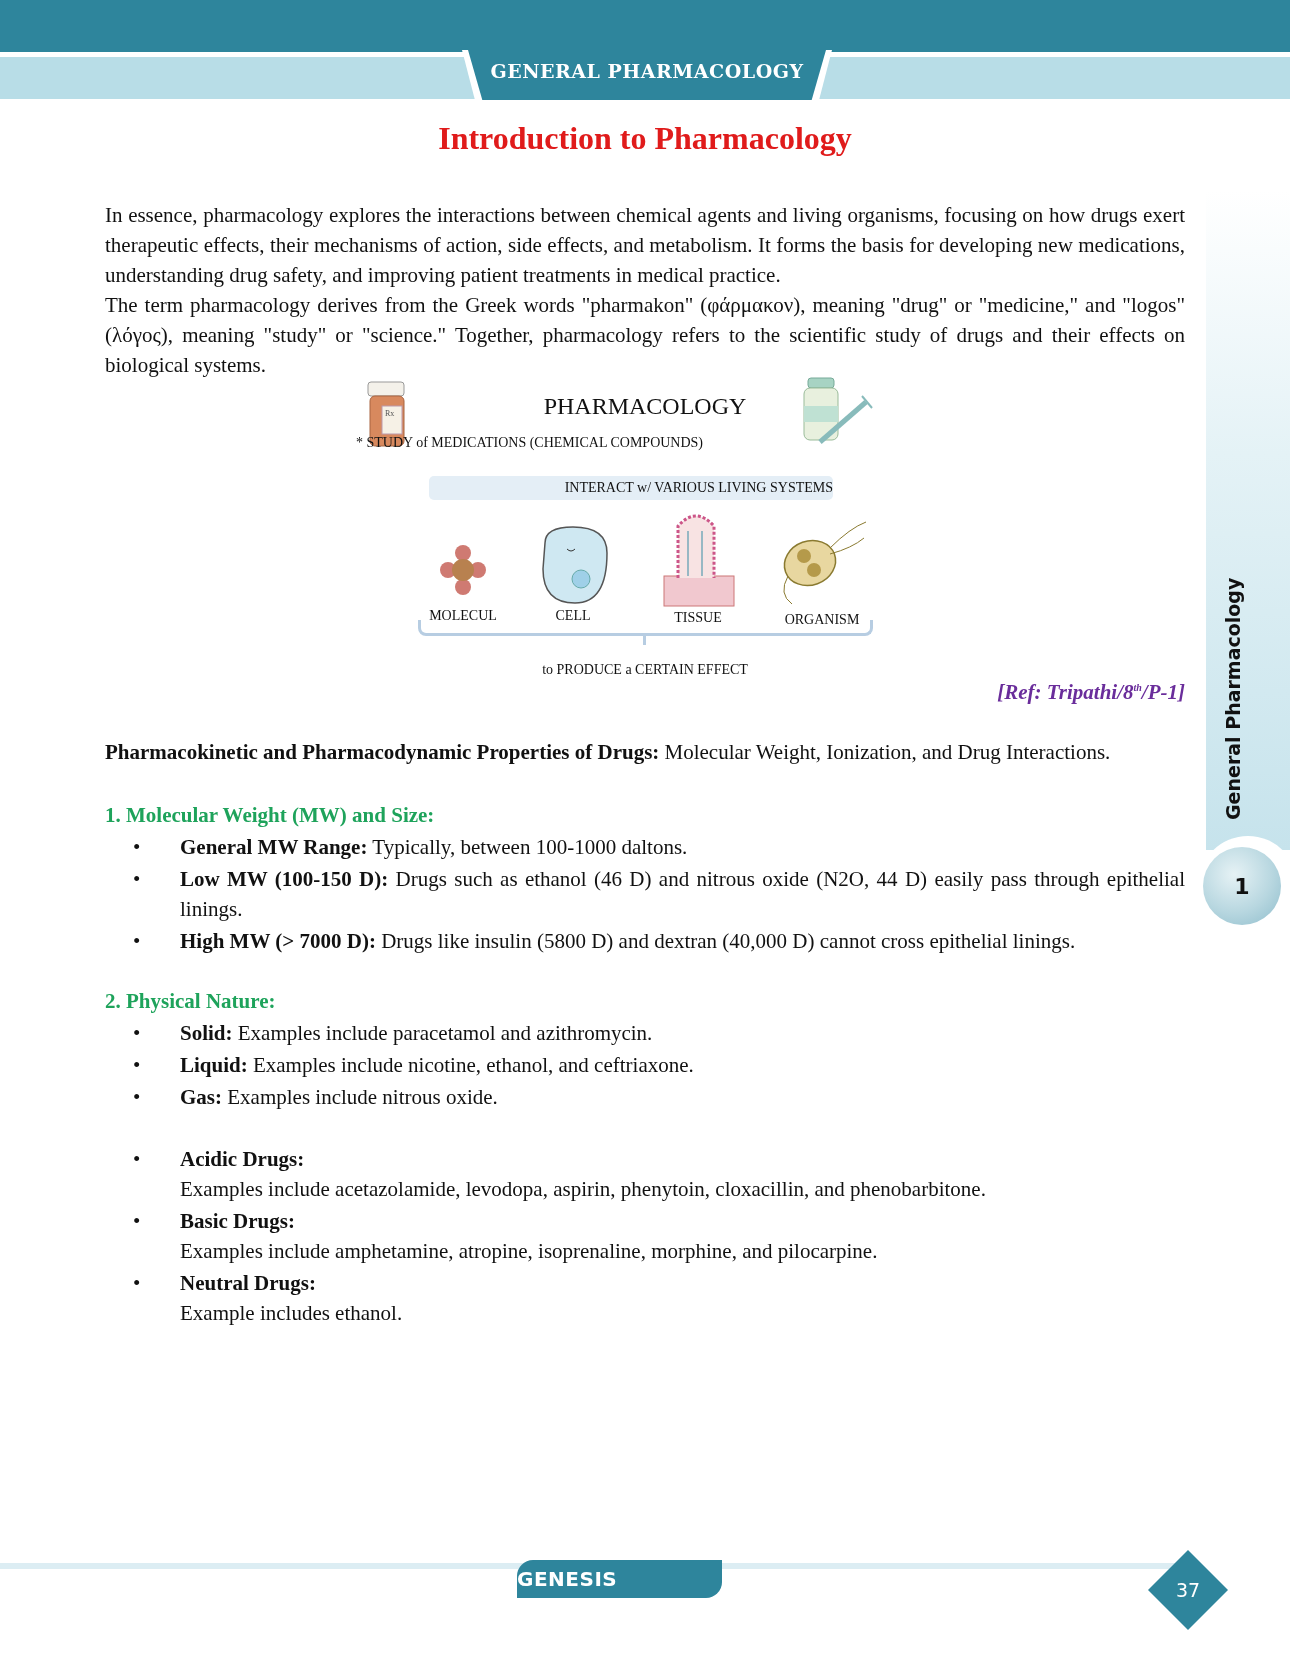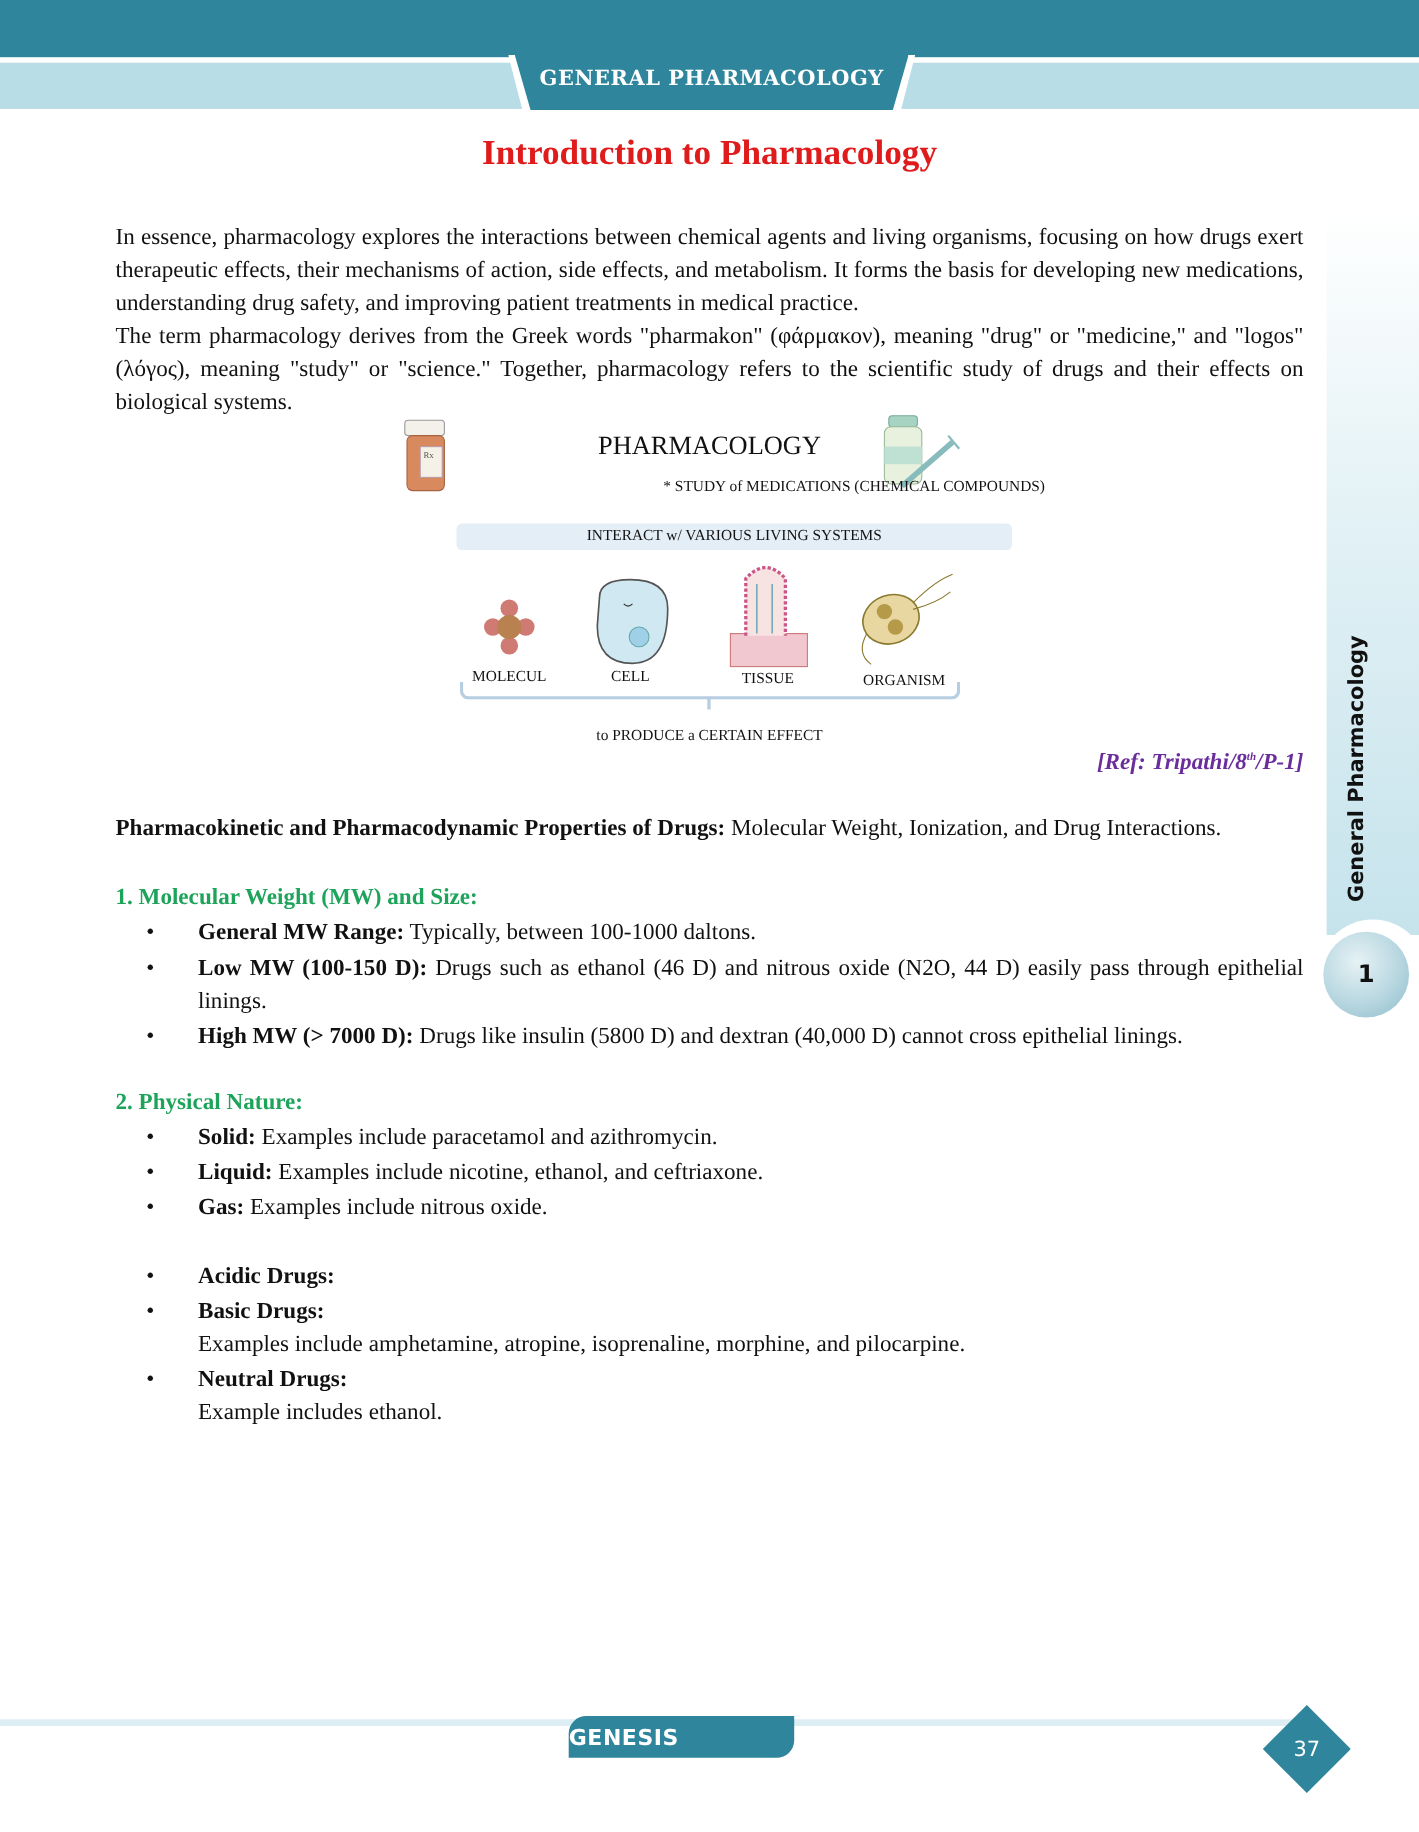--- a/index.html
+++ b/index.html
@@ -29,23 +29,23 @@
 
   
   .page-title { position: absolute; left: 0; top: 120px; width: 1290px; text-align: center; color: #e01b1b;
     font-family: "Liberation Serif", serif; font-weight: bold; font-size: 32px; }
 
   
   .content { position: absolute; left: 105px; top: 200px; width: 1080px; font-size: 21px; line-height: 30px; }
   .para { text-align: justify; }
   .figure { position: absolute; left: 340px; top: 388px; width: 610px; height: 295px; }
   .fig-title { position: absolute; left: 0; top: 5px; width: 610px; text-align: center; font-size: 24px; }
-  .fig-sub { position: absolute; left: 0; top: 47px; width: 610px; text-align: right; font-size: 14px; }
-  .fig-bar { position: absolute; left: 75px; top: 88px; width: 505px; height: 24px; background: #e4eef6; border-radius: 5px;
-    text-align: center; font-size: 14px; line-height: 24px; }
+  .fig-sub { position: absolute; left: 16px; top: 47px; width: 610px; text-align: left; font-size: 14px; }
+  .fig-bar { position: absolute; left: 89px; top: 88px; width: 404px; height: 24px; background: #e4eef6; border-radius: 5px;
+    text-align: right; font-size: 14px; line-height: 24px; }
   .fig-item { position: absolute; top: 220px; font-size: 14px; text-align: center; width: 110px; }
   .fig-brace { position: absolute; left: 78px; top: 232px; width: 455px; height: 16px; border: 3px solid #b7cde2; border-top: none; border-radius: 0 0 8px 8px; }
   .fig-brace-tick { position: absolute; left: 303px; top: 247px; width: 3px; height: 10px; background: #b7cde2; }
   .fig-effect { position: absolute; left: 0; top: 274px; width: 610px; text-align: center; font-size: 14px; }
   .ill { position: absolute; }
 
   .ref { position: absolute; right: 105px; top: 680px; color: #6a2d9b; font-style: italic; font-weight: bold; font-size: 21px; }
   .ref sup { font-size: 10px; }
 
   .props { position: absolute; left: 105px; top: 740px; font-size: 21px; }
@@ -146,20 +146,20 @@
 </div>
 
 <div class="section" style="top:986px">
   <div class="sec-head">2. Physical Nature:</div>
   <div class="bullet"><span class="dot">•</span><b>Solid:</b><span> Examples include paracetamol and azithromycin.</span></div>
   <div class="bullet"><span class="dot">•</span><b>Liquid:</b><span> Examples include nicotine, ethanol, and ceftriaxone.</span></div>
   <div class="bullet"><span class="dot">•</span><b>Gas:</b><span> Examples include nitrous oxide.</span></div>
 </div>
 
 <div class="section" style="top:1142px">
-  <div class="bullet"><span class="dot">•</span><b>Acidic Drugs:</b><br></div>
+  <div class="bullet"><span class="dot">•</span><b>Acidic Drugs:</b><br><span>Examples include acetazolamide, levodopa, aspirin, phenytoin, cloxacillin, and phenobarbitone.</span></div>
   <div class="bullet"><span class="dot">•</span><b>Basic Drugs:</b><br><span>Examples include amphetamine, atropine, isoprenaline, morphine, and pilocarpine.</span></div>
   <div class="bullet"><span class="dot">•</span><b>Neutral Drugs:</b><br><span>Example includes ethanol.</span></div>
 </div>
 
 <div class="ftr-line"></div>
 <div class="ftr-tab">GENESIS</div>
 <div class="ftr-diamond">37</div>
 
 </body></html>

